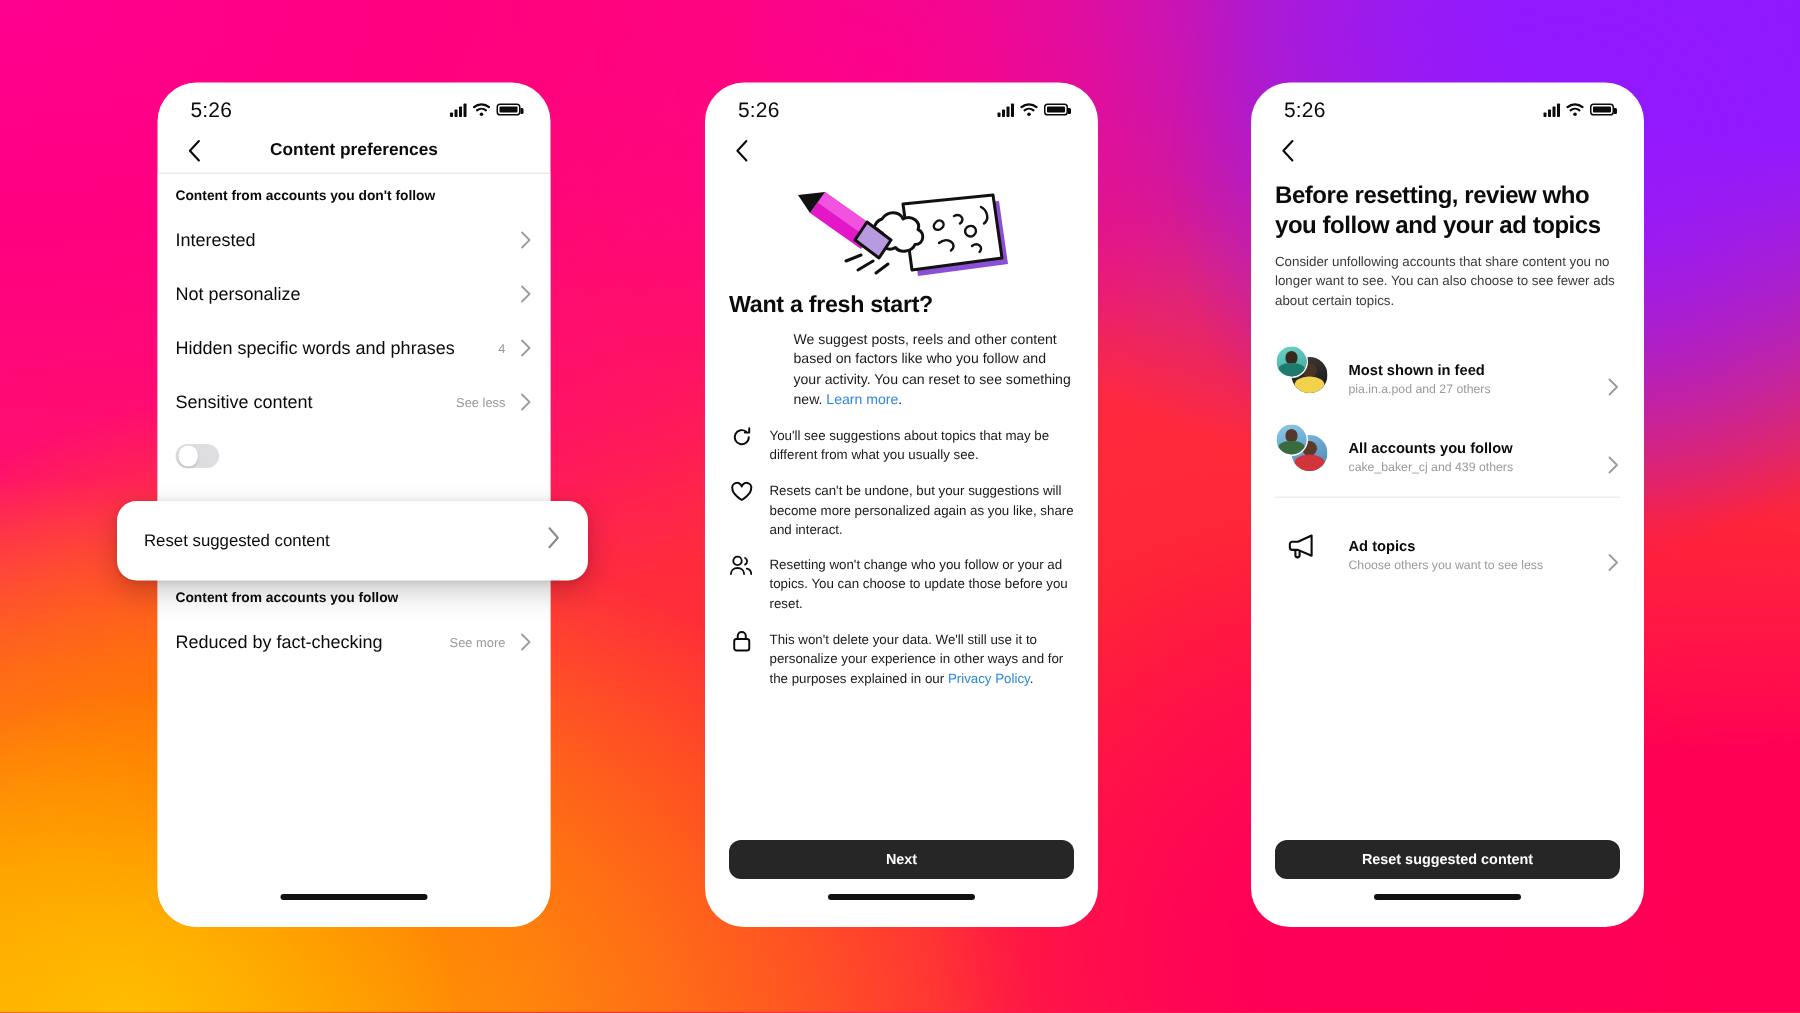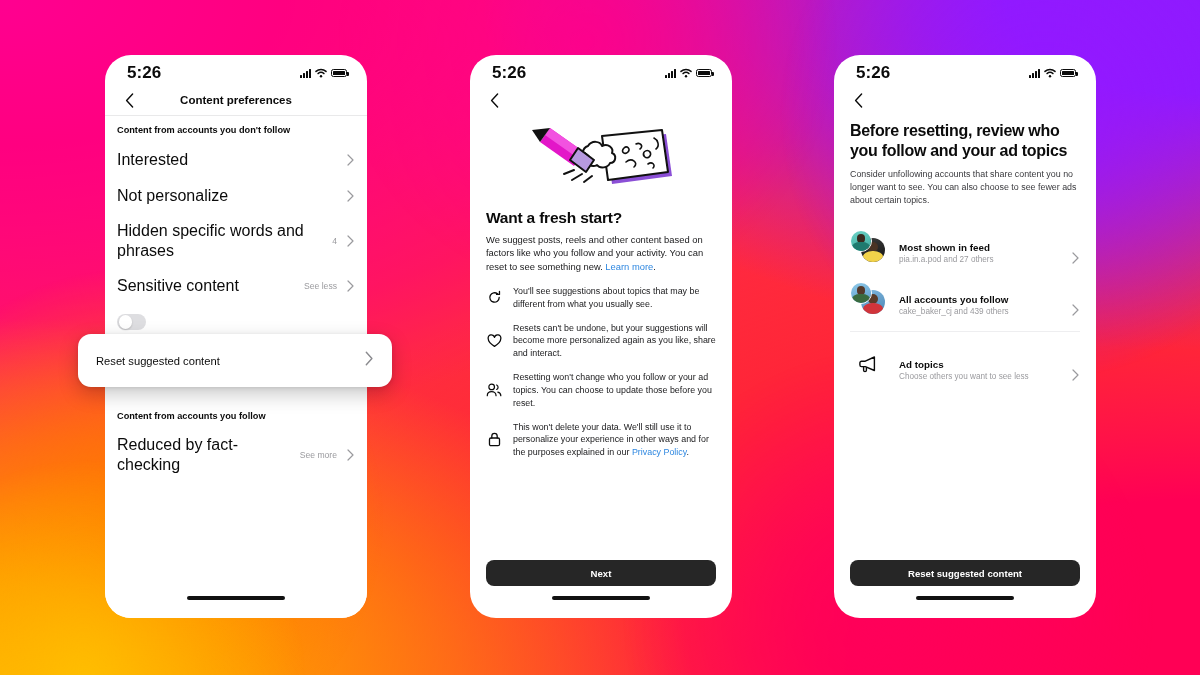--- a/index.html
+++ b/index.html
@@ -40,21 +40,21 @@
   #phone-3 { left: 834px; top: 55px; width: 262px; height: 563px; }
 
   .screen { position: absolute; inset: 0; display: flex; flex-direction: column; }
 
   
   .statusbar {
     height: 30px; flex: none;
     display: flex; align-items: center; justify-content: space-between;
     padding: 6px 20px 0 22px;
   }
-  .clock { font-size: 17px; font-weight: 700; color: #0b0b0b; letter-spacing: .1px; }
+  .clock { font-size: 14px; font-weight: 400; color: #0b0b0b; letter-spacing: .1px; }
   .status-icons { display: flex; align-items: center; gap: 4px; }
   .sig { display: flex; align-items: flex-end; gap: 1px; height: 9px; }
   .sig i { width: 2px; background: #0b0b0b; border-radius: .5px; display: block; }
   .sig i:nth-child(1) { height: 3px; } .sig i:nth-child(2) { height: 5px; }
   .sig i:nth-child(3) { height: 7px; } .sig i:nth-child(4) { height: 9px; }
   .batt { width: 16px; height: 8.5px; border: 1px solid #0b0b0b; border-radius: 2.4px; position: relative; background: #0b0b0b; background-clip: content-box; padding: .8px; }
   .batt::after { content:""; position:absolute; right:-2.6px; top:2.4px; width:1.6px; height:3.4px; background:#0b0b0b; border-radius:0 1px 1px 0; }
 
   
   .navbar { height: 30px; flex: none; display: flex; align-items: center; padding: 0 14px; position: relative; }
@@ -64,21 +64,21 @@
   .hairline { height: 1px; background: #e9e9ea; flex: none; }
 
   
   .p1-body { flex: 1; display: flex; flex-direction: column; background: #fff; }
   .sec-head { font-size: 9.2px; font-weight: 700; color: #0b0b0b; padding: 9px 12px 7px 12px; }
   .row {
     min-height: 36px; display: flex; align-items: center; gap: 8px;
     padding: 7px 12px; position: relative;
   }
   .row-main { flex: 1; min-width: 0; }
-  .row-title { font-size: 16px; color: #0b0b0b; line-height: 1.25; }
+  .row-title { font-size: 12px; color: #0b0b0b; line-height: 1.25; }
   .row-sub { font-size: 8.6px; color: #9a9a9e; line-height: 1.3; margin-top: 1px; }
   .row-aside { font-size: 8.6px; color: #9a9a9e; flex: none; }
   .chev { flex: none; width: 10px; display: flex; align-items: center; justify-content: center; }
 
   .toggle {
     width: 29px; height: 16.5px; border-radius: 9px; background: #dedee1;
     position: relative; flex: none;
   }
   .toggle .knob { position: absolute; top: 1.5px; left: 1.5px; width: 13.5px; height: 13.5px; border-radius: 50%; background: #fff; box-shadow: 0 1px 2px rgba(0,0,0,.18); }
 
@@ -88,25 +88,25 @@
     background: #ffffff; border-radius: 13px;
     box-shadow: 0 7px 20px rgba(0,0,0,.22), 0 1px 4px rgba(0,0,0,.10);
     display: flex; align-items: center; padding: 0 18px;
     z-index: 30;
   }
   #reset-card .rc-label { flex: 1; font-size: 11.2px; color: #0b0b0b; }
 
   
   .p2-body { flex: 1; display: flex; flex-direction: column; padding: 0 16px; overflow: hidden; }
   .hero { height: 78px; display: flex; align-items: center; justify-content: center; margin-top: 2px; }
-  .h1 { font-size: 15.5px; font-weight: 700; color: #0b0b0b; letter-spacing: -.2px; margin-top: 14px; }
-  .lede { font-size: 9.4px; color: #1a1a1c; line-height: 1.42; margin-top: 6px; }
+  .h1 { font-size: 15.5px; font-weight: 700; color: #0b0b0b; letter-spacing: -.2px; margin-top: 0; }
+  .lede { font-size: 9.4px; color: #1a1a1c; line-height: 1.42; margin-top: 6px; margin-left: 43px; }
   .link { color: #2e87e0; }
   .bullets { margin-top: 12px; display: flex; flex-direction: column; gap: 11px; }
-  .bullet { display: flex; gap: 11px; align-items: center; }
+  .bullet { display: flex; gap: 11px; align-items: flex-start; }
   .b-ico { width: 16px; flex: none; display: flex; align-items: center; justify-content: center; }
   .b-txt { font-size: 8.9px; color: #1a1a1c; line-height: 1.44; }
 
   .cta-wrap { flex: none; padding: 0 16px 10px 16px; }
   .cta {
     height: 26px; border-radius: 8px; background: #262626; color: #fff;
     display: flex; align-items: center; justify-content: center;
     font-size: 9.6px; font-weight: 700;
   }
   .homebar { height: 22px; flex: none; display: flex; align-items: flex-start; justify-content: center; }

